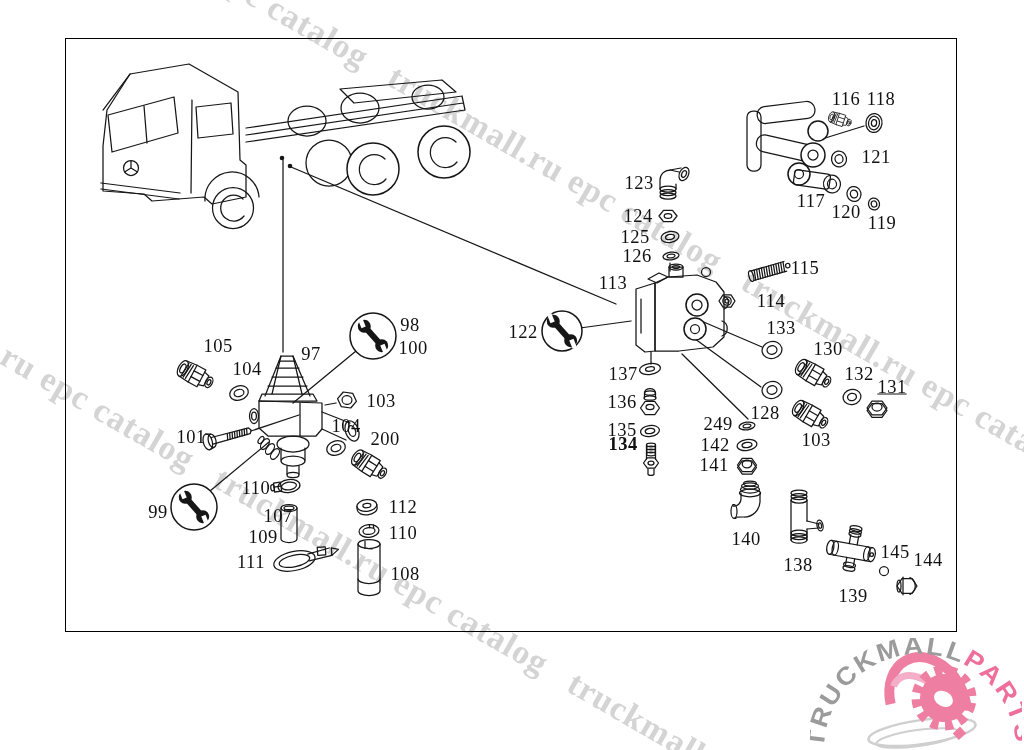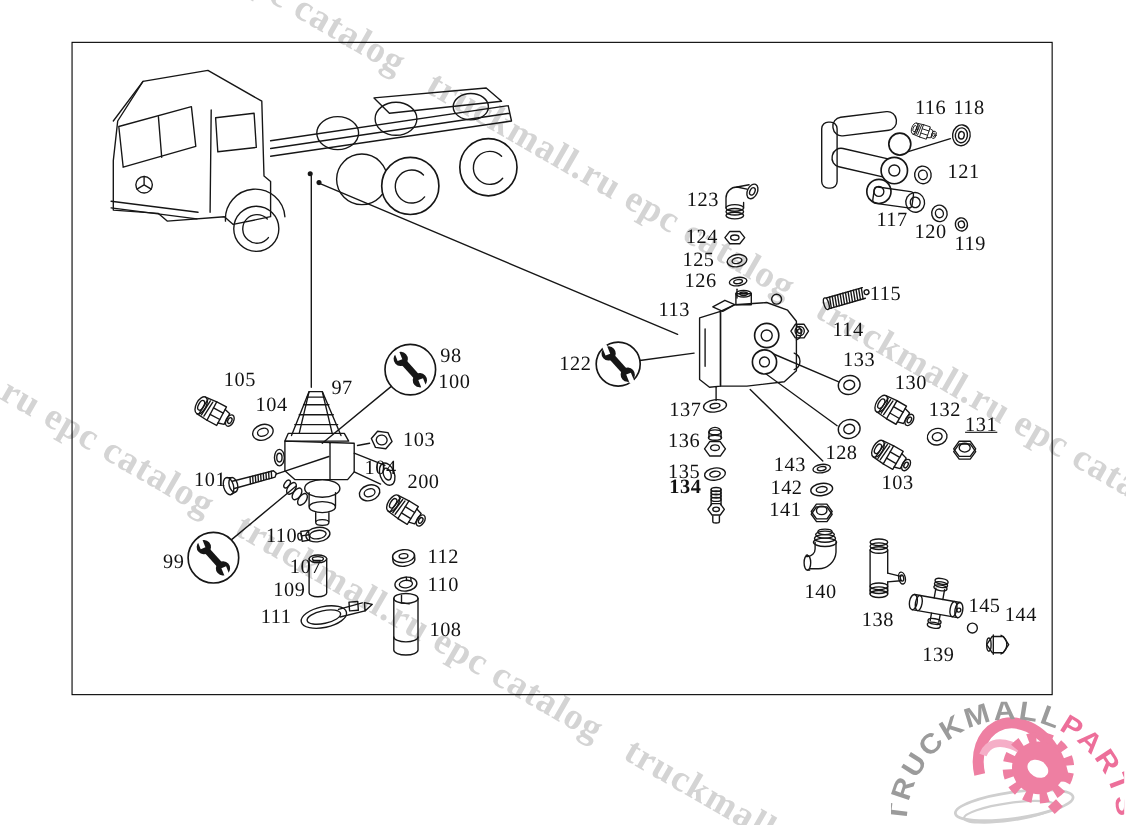--- a/index.html
+++ b/index.html
@@ -498,21 +498,21 @@
       <span class="plabel" style="left: 771px; top: 301px;">114</span>
       <span class="plabel" style="left: 781px; top: 328px;">133</span>
       <span class="plabel" style="left: 828px; top: 349px;">130</span>
       <span class="plabel" style="left: 859px; top: 374px;">132</span>
       <span class="plabel" style="left: 892px; top: 387px; text-decoration: underline;">131</span>
       <span class="plabel" style="left: 623px; top: 374px;">137</span>
       <span class="plabel" style="left: 622px; top: 402px;">136</span>
       <span class="plabel" style="left: 622px; top: 430px;">135</span>
       <span class="plabel" style="left: 623px; top: 444px; font-weight: bold;">134</span>
       <span class="plabel" style="left: 765px; top: 413px; text-align: right;">128</span>
-      <span class="plabel" style="left: 718px; top: 424px;">143</span>
+      <span class="plabel" style="left: 718px; top: 424px;">249</span>
       <span class="plabel" style="left: 715px; top: 445px;">142</span>
       <span class="plabel" style="left: 714px; top: 465px;">141</span>
       <span class="plabel" style="left: 816px; top: 440px;">103</span>
       <span class="plabel" style="left: 746px; top: 539px;">140</span>
       <span class="plabel" style="left: 798px; top: 565px;">138</span>
       <span class="plabel" style="left: 895px; top: 552px;">145</span>
       <span class="plabel" style="left: 928px; top: 560px;">144</span>
       <span class="plabel" style="left: 853px; top: 596px;">139</span>
     </div>
 

